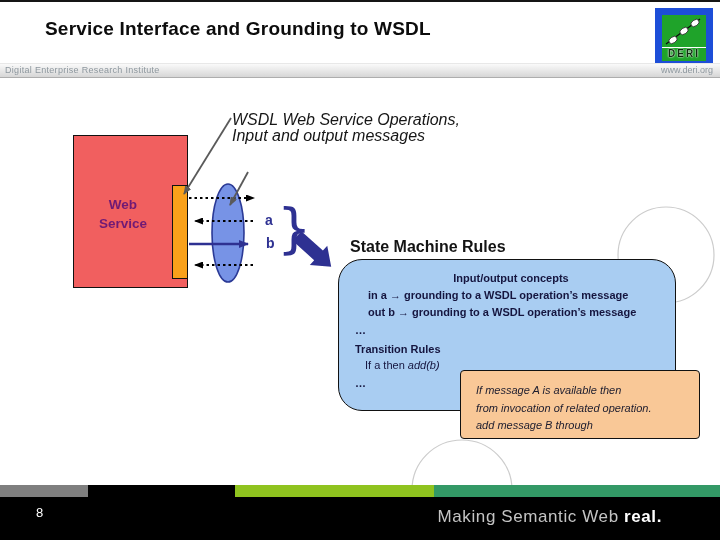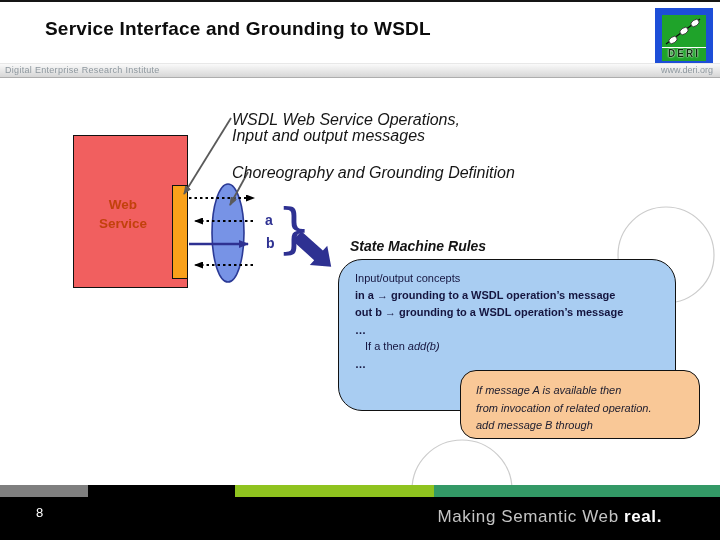--- a/index.html
+++ b/index.html
@@ -39,52 +39,52 @@
   .red-box{
     position:absolute;left:73px;top:133px;width:115px;height:153px;
     background:var(--red-box);border:1.5px solid #111;z-index:2;box-sizing:border-box;
   }
   .orange-bar{
     position:absolute;left:172px;top:183px;width:16px;height:94px;
     background:var(--orange-bar);border:1.5px solid #111;z-index:2;box-sizing:border-box;
   }
   .ws-label{
     position:absolute;left:75px;top:193px;width:96px;text-align:center;
-    font-size:13.5px;font-weight:bold;color:#c2410c;line-height:19px;z-index:3;
+    font-size:13.5px;font-weight:bold;color:#701a75;line-height:19px;z-index:3;
   }
   .svg-bg{position:absolute;left:0;top:0;z-index:1;}
   .svg-shapes{position:absolute;left:0;top:0;z-index:4;}
   .callout-text{
     position:absolute;font-style:italic;font-size:16px;color:#161616;z-index:5;line-height:16px;
   }
   .lbl-ab{
     position:absolute;font-size:14px;font-weight:bold;color:var(--navy);z-index:5;
   }
   .brace{
     position:absolute;left:277px;top:200px;font-size:54px;font-weight:normal;
     color:var(--navy);z-index:5;font-family:"DejaVu Sans",sans-serif;line-height:54px;
   }
   .state-label{
-    position:absolute;left:350px;top:236px;font-size:14px;font-weight:bold;
-    font-style:italic;color:#141414;z-index:5;
+    position:absolute;left:350px;top:236px;font-size:16px;font-weight:bold;
+    color:#141414;z-index:5;
   }
   .blue-box{
     position:absolute;left:338px;top:257px;width:338px;height:152px;
     background:var(--blue-box);border:1.5px solid #111;border-radius:24px;
     z-index:6;box-sizing:border-box;padding:12px 8px 0 16px;
     font-size:11px;color:var(--text-dark);
   }
-  .blue-box .bb-h{font-weight:normal;}
-  .blue-box .bb-line{font-weight:bold;margin-top:5px;}
+  .blue-box .bb-h{font-weight:bold;text-align:center;}
+  .blue-box .bb-line{font-weight:bold;margin-left:13px;margin-top:5px;}
   .blue-box .bb-dots{font-weight:bold;margin-top:6px;}
   .blue-box .bb-rule{margin-left:10px;margin-top:4px;}
   .blue-box .bb-h2{font-weight:bold;margin-top:7px;}
   .note-box{
     position:absolute;left:460px;top:368px;width:240px;height:69px;
-    background:var(--note-box);border:1.5px solid #111;border-radius:16px;
+    background:var(--note-box);border:1.5px solid #111;border-radius:4px;
     z-index:7;box-sizing:border-box;padding:11px 10px 0 15px;
     font-size:11px;font-style:italic;color:#1c1c2e;line-height:17.5px;
   }
   
   .strip{position:absolute;left:0;top:483px;width:720px;height:12px;display:flex;z-index:8;}
   .seg{height:12px;}
   .seg.g{width:88px;background:var(--seg-gray);}
   .seg.k{width:147px;background:var(--seg-black);}
   .seg.l{width:199px;background:var(--seg-lime);}
   .seg.t{flex:1;background:var(--seg-teal);}
@@ -158,33 +158,33 @@
     <line x1="231" y1="116" x2="184" y2="192" stroke="#5a5a5a" stroke-width="1.8" marker-end="url(#mk-gray)"></line>
     <line x1="248" y1="170" x2="230" y2="203" stroke="#5a5a5a" stroke-width="1.8" marker-end="url(#mk-gray)"></line>
 
     <polygon points="0,-6.5 29,-6.5 29,-13 46,0 29,13 29,6.5 0,6.5" transform="translate(297,234) rotate(42)" style="fill:var(--navy)"></polygon>
   </svg>
 
   <div class="callout-text" style="left:232px;top:110px;">
     <div>WSDL Web Service Operations,</div>
     <div>Input and output messages</div>
   </div>
-  <div class="callout-text" style="left:232px;top:163px;">Choreography and Grounding Definition</div>
 
   <span class="lbl-ab" style="left:265px;top:210px;">a</span>
   <span class="lbl-ab" style="left:266px;top:233px;">b</span>
   <span class="brace">}</span>
 
   <div class="state-label">State Machine Rules</div>
 
   <div class="blue-box">
     <div class="bb-h">Input/output concepts</div>
     <div class="bb-line">in a → grounding to a WSDL operation’s message</div>
     <div class="bb-line">out b → grounding to a WSDL operation’s message</div>
     <div class="bb-dots">…</div>
+    <div class="bb-h2">Transition Rules</div>
     <div class="bb-rule"><span>If a then </span><i>add(b)</i></div>
     <div class="bb-dots">…</div>
   </div>
 
   <div class="note-box">
     <div>If message A is available then</div>
     <div>from invocation of related operation.</div>
     <div>add message B through</div>
   </div>
 

